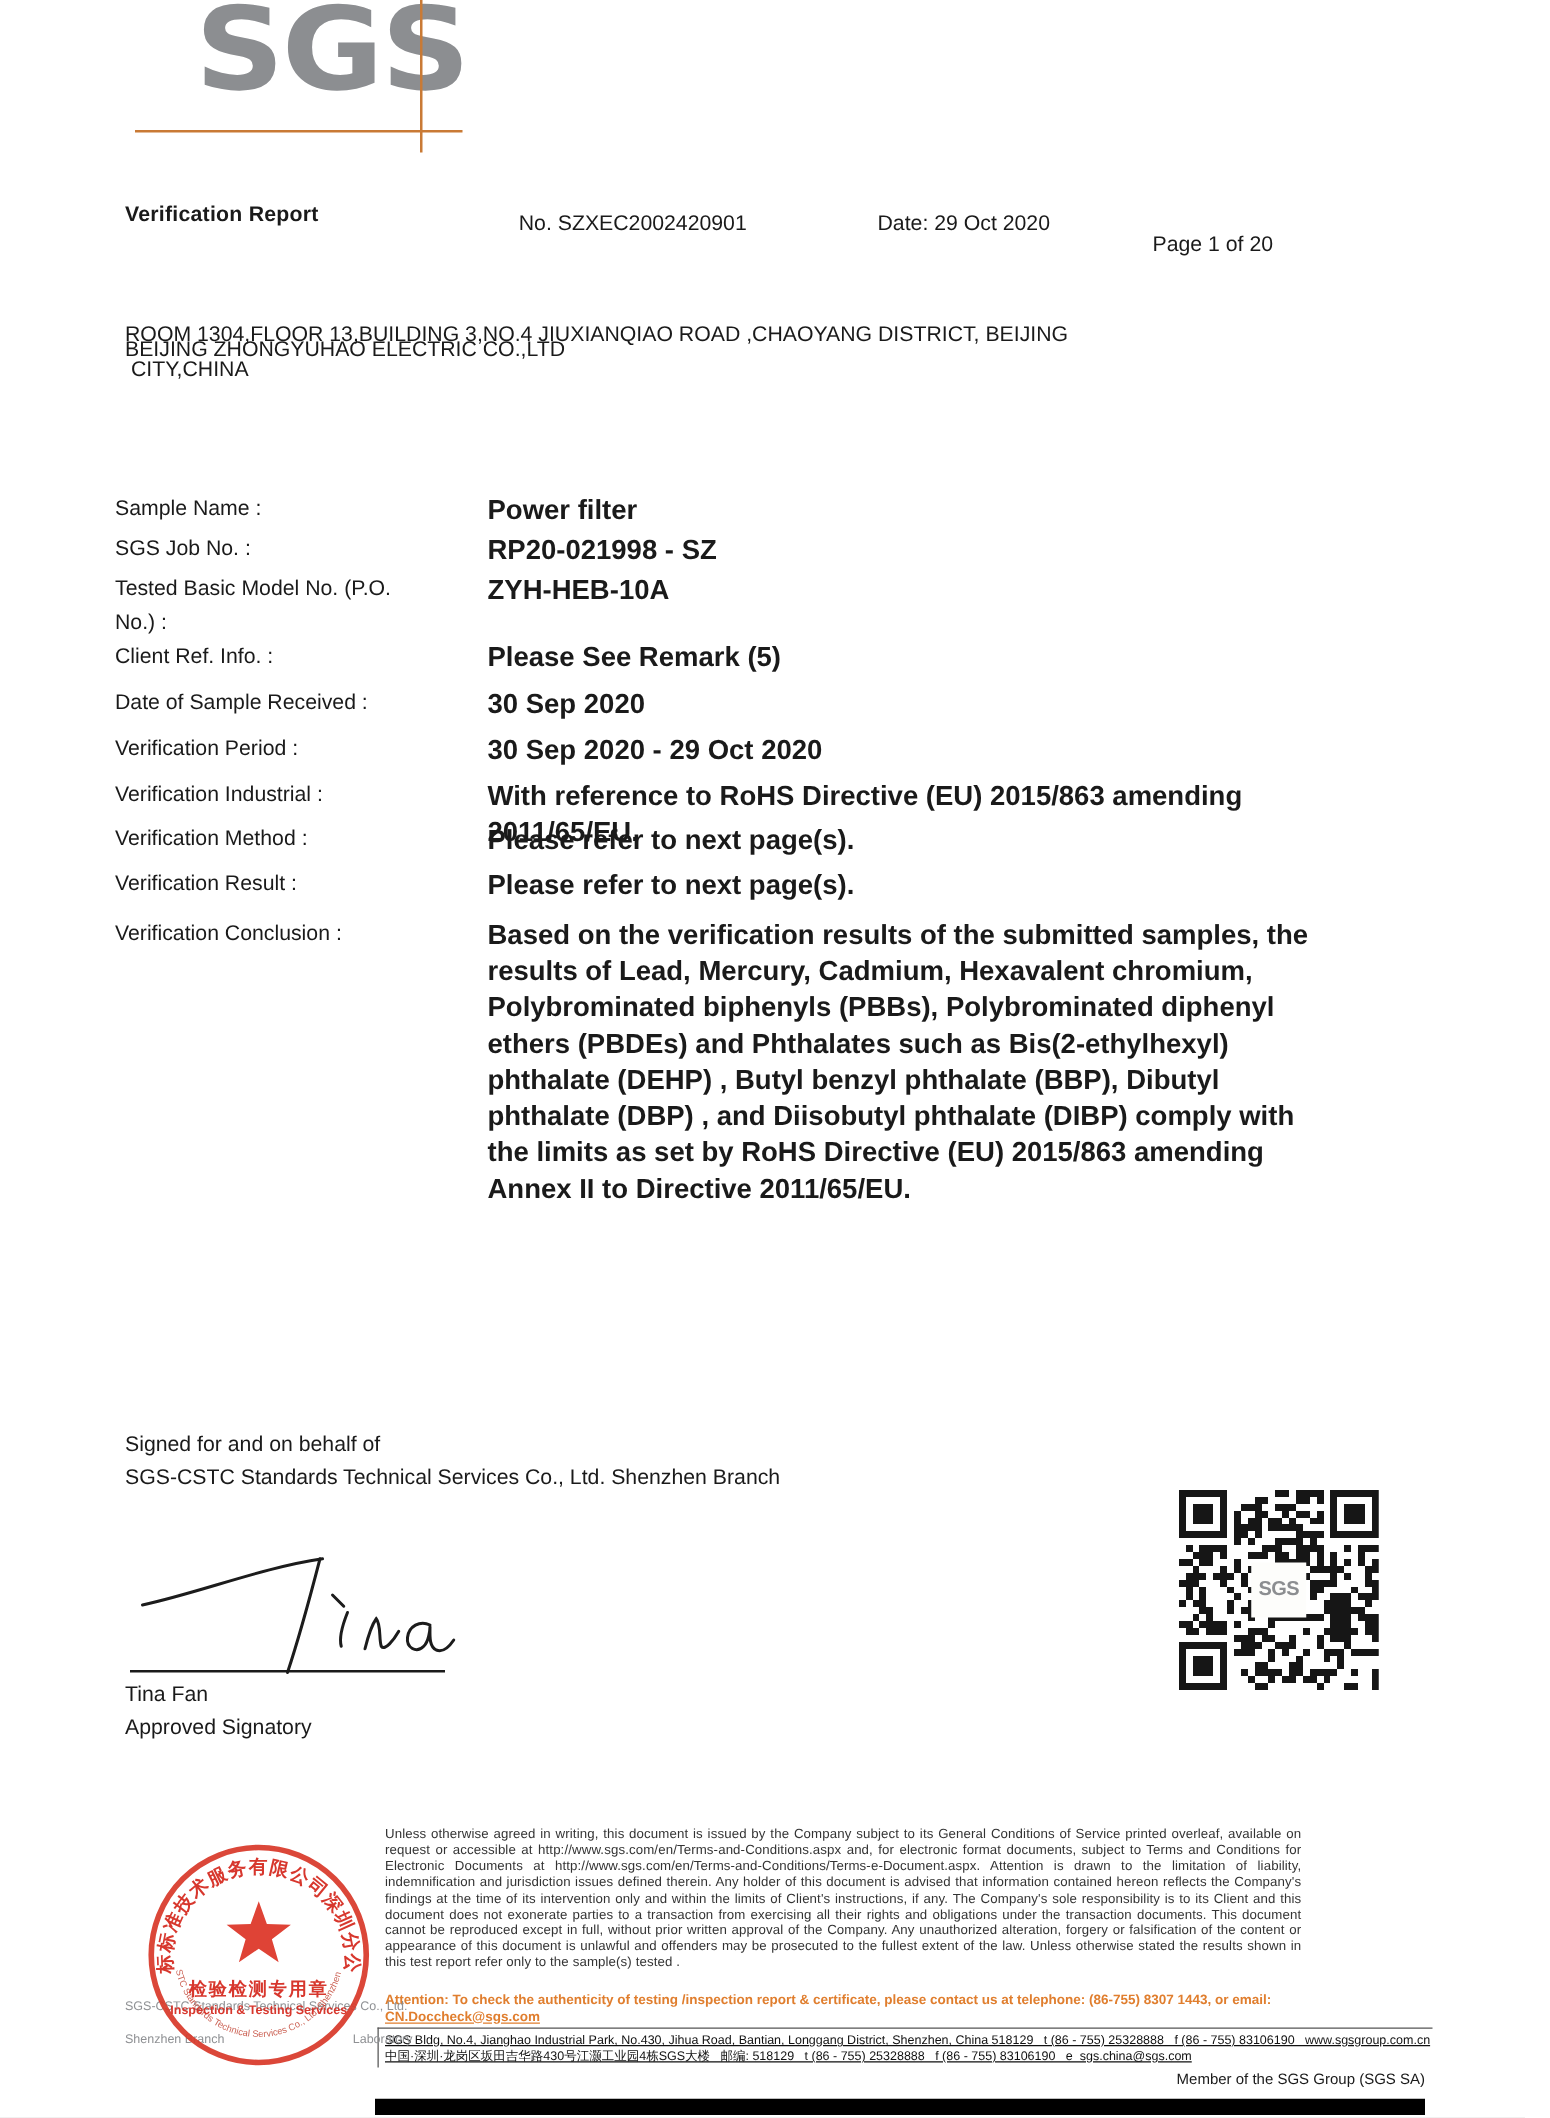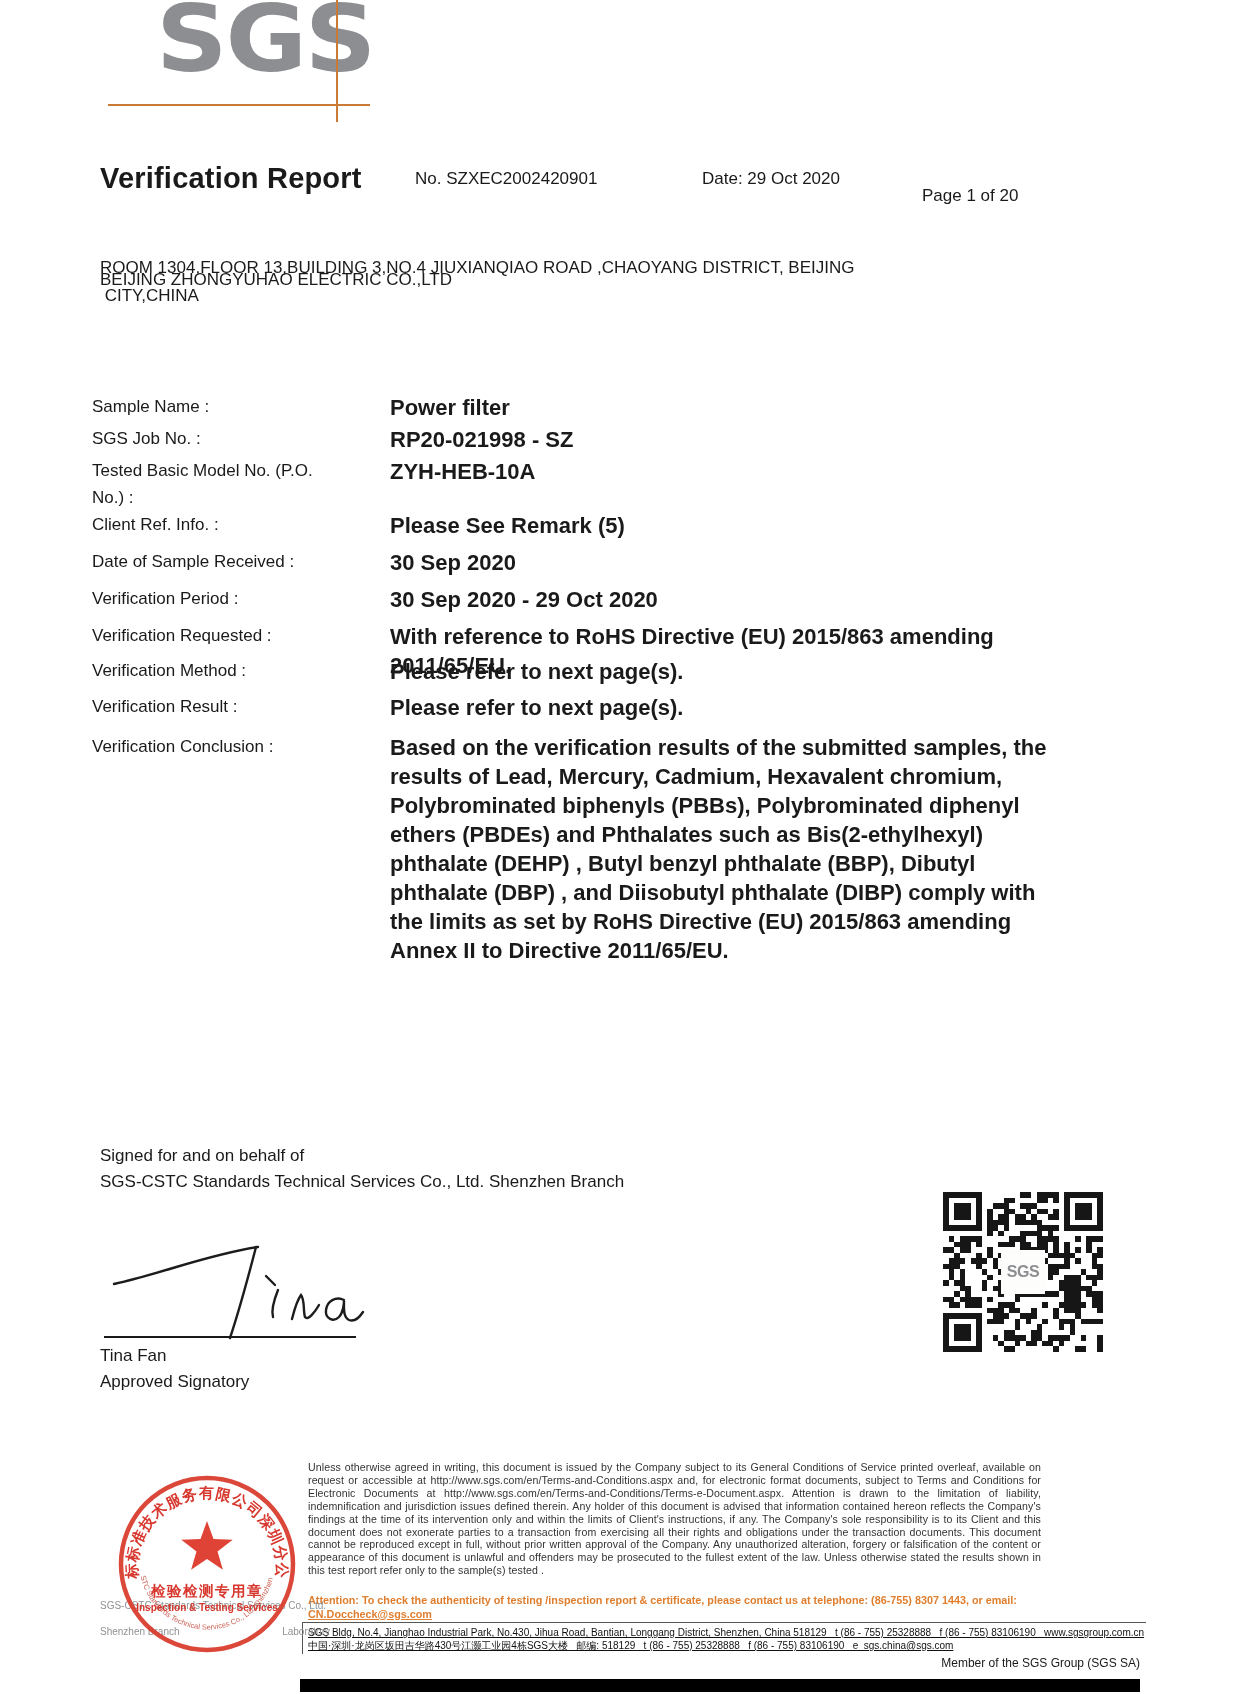--- a/index.html
+++ b/index.html
@@ -10,21 +10,21 @@
   .abs{position:absolute;}
   
   #logo-text{
     left:156px;top:-14px;font-size:92px;font-weight:900;color:#8c8e91;
     letter-spacing:-2px;transform:scaleX(1.08);transform-origin:left top;
     font-family:"DejaVu Sans","Liberation Sans",sans-serif;
   }
   .orange-h{left:108px;top:104px;width:262px;height:2px;background:#c97a35;}
   .orange-v{left:336px;top:0;width:2px;height:122px;background:#c97a35;}
   
-  #report-title{left:100px;top:162px;font-size:29px;font-weight:bold;letter-spacing:.2px;}
+  #report-title{left:100px;top:162px;font-size:17px;font-weight:bold;letter-spacing:.2px;}
   .hmeta{top:169px;font-size:17px;}
   #report-no{left:415px;}
   #report-date{left:702px;}
   #report-page{left:922px;margin-top:17px;}
   
   #client-name{left:100px;top:222px;font-size:17px;margin-top:48px;}
   #client-address{left:100px;top:254px;font-size:17px;line-height:28px;white-space:pre-wrap;width:900px;}
   
   .frow{position:absolute;left:0;top:0;width:1140px;}
   .flabel{position:absolute;left:92px;width:252px;font-size:17px;line-height:27px;}
@@ -106,21 +106,21 @@
   </div>
   <div class="frow" style="top:548px">
     <div class="flabel">Date of Sample Received :</div>
     <div class="fvalue">30 Sep 2020</div>
   </div>
   <div class="frow" style="top:585px">
     <div class="flabel">Verification Period :</div>
     <div class="fvalue">30 Sep 2020 - 29 Oct 2020</div>
   </div>
   <div class="frow" style="top:622px">
-    <div class="flabel">Verification Requested :</div>
+    <div class="flabel">Verification Industrial :</div>
     <div class="fvalue">With reference to RoHS Directive (EU) 2015/863 amending 2011/65/EU.</div>
   </div>
   <div class="frow" style="top:657px">
     <div class="flabel">Verification Method :</div>
     <div class="fvalue">Please refer to next page(s).</div>
   </div>
   <div class="frow" style="top:693px">
     <div class="flabel">Verification Result :</div>
     <div class="fvalue">Please refer to next page(s).</div>
   </div>

